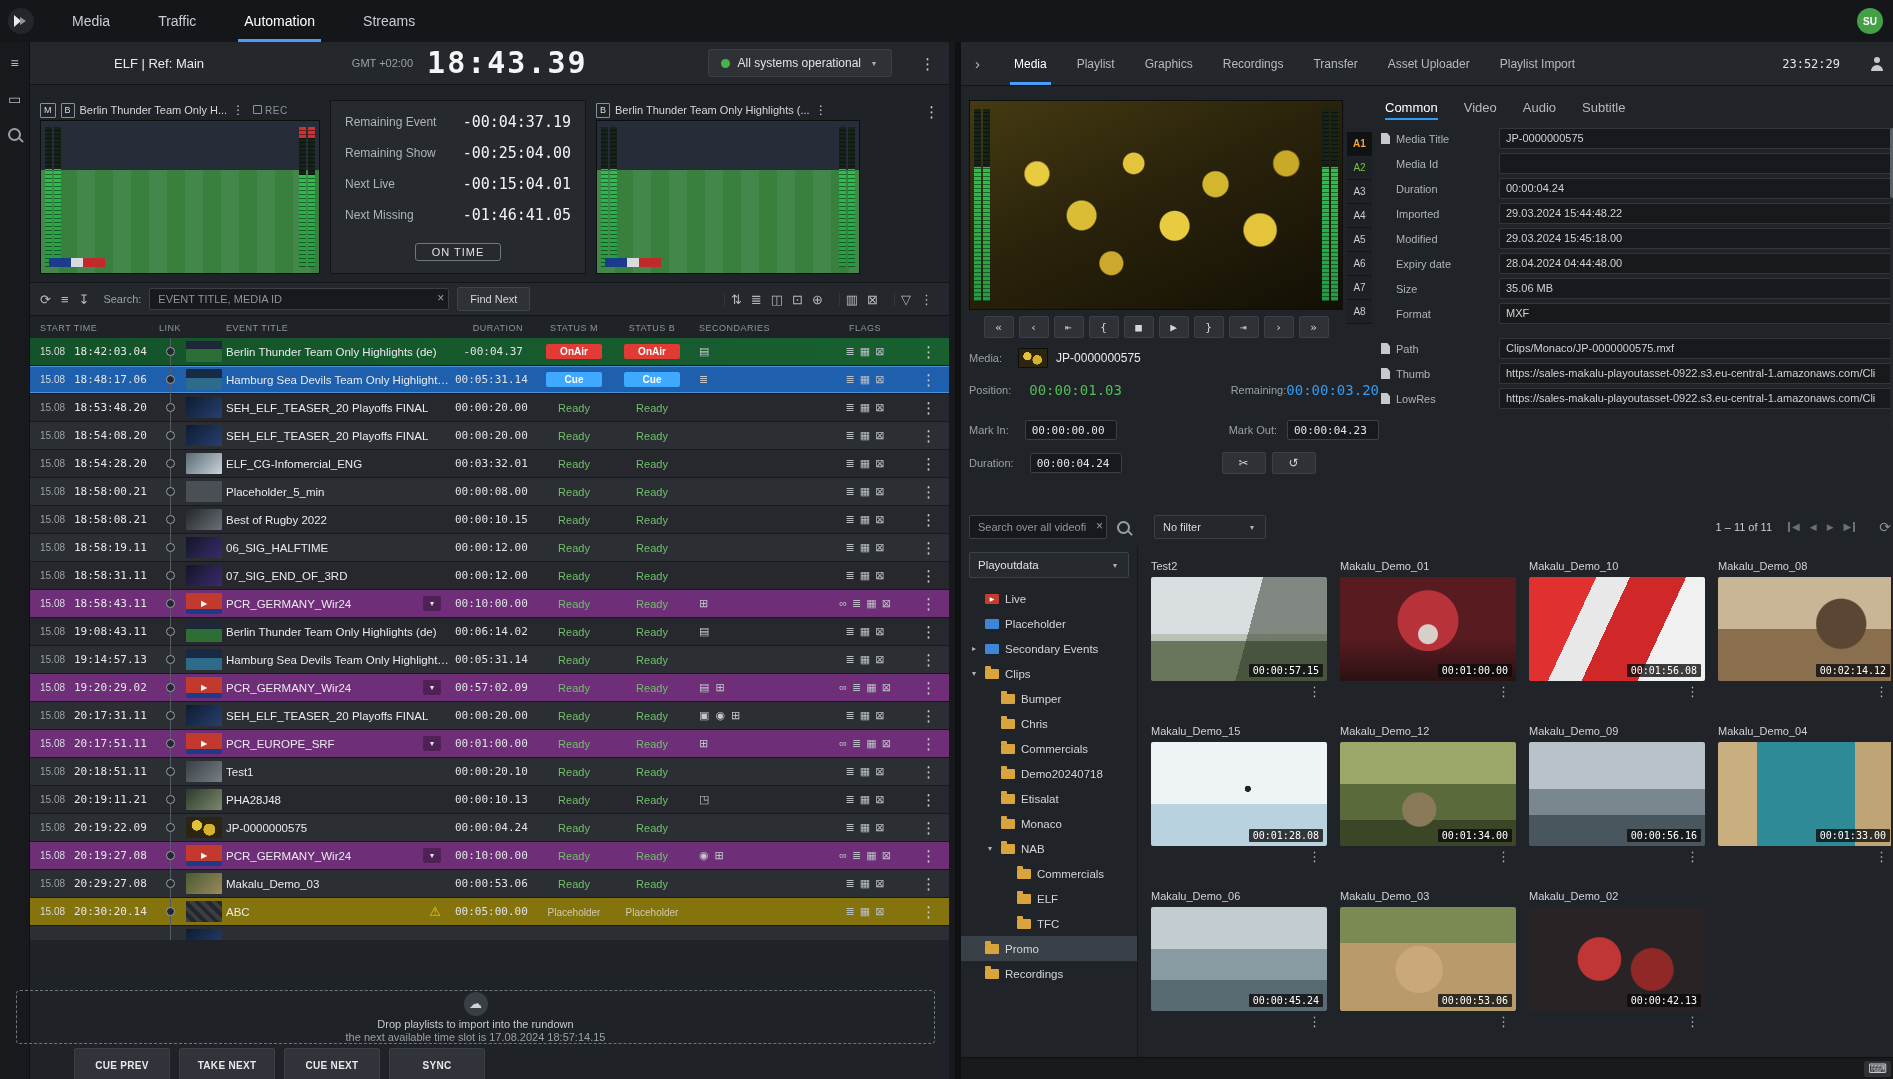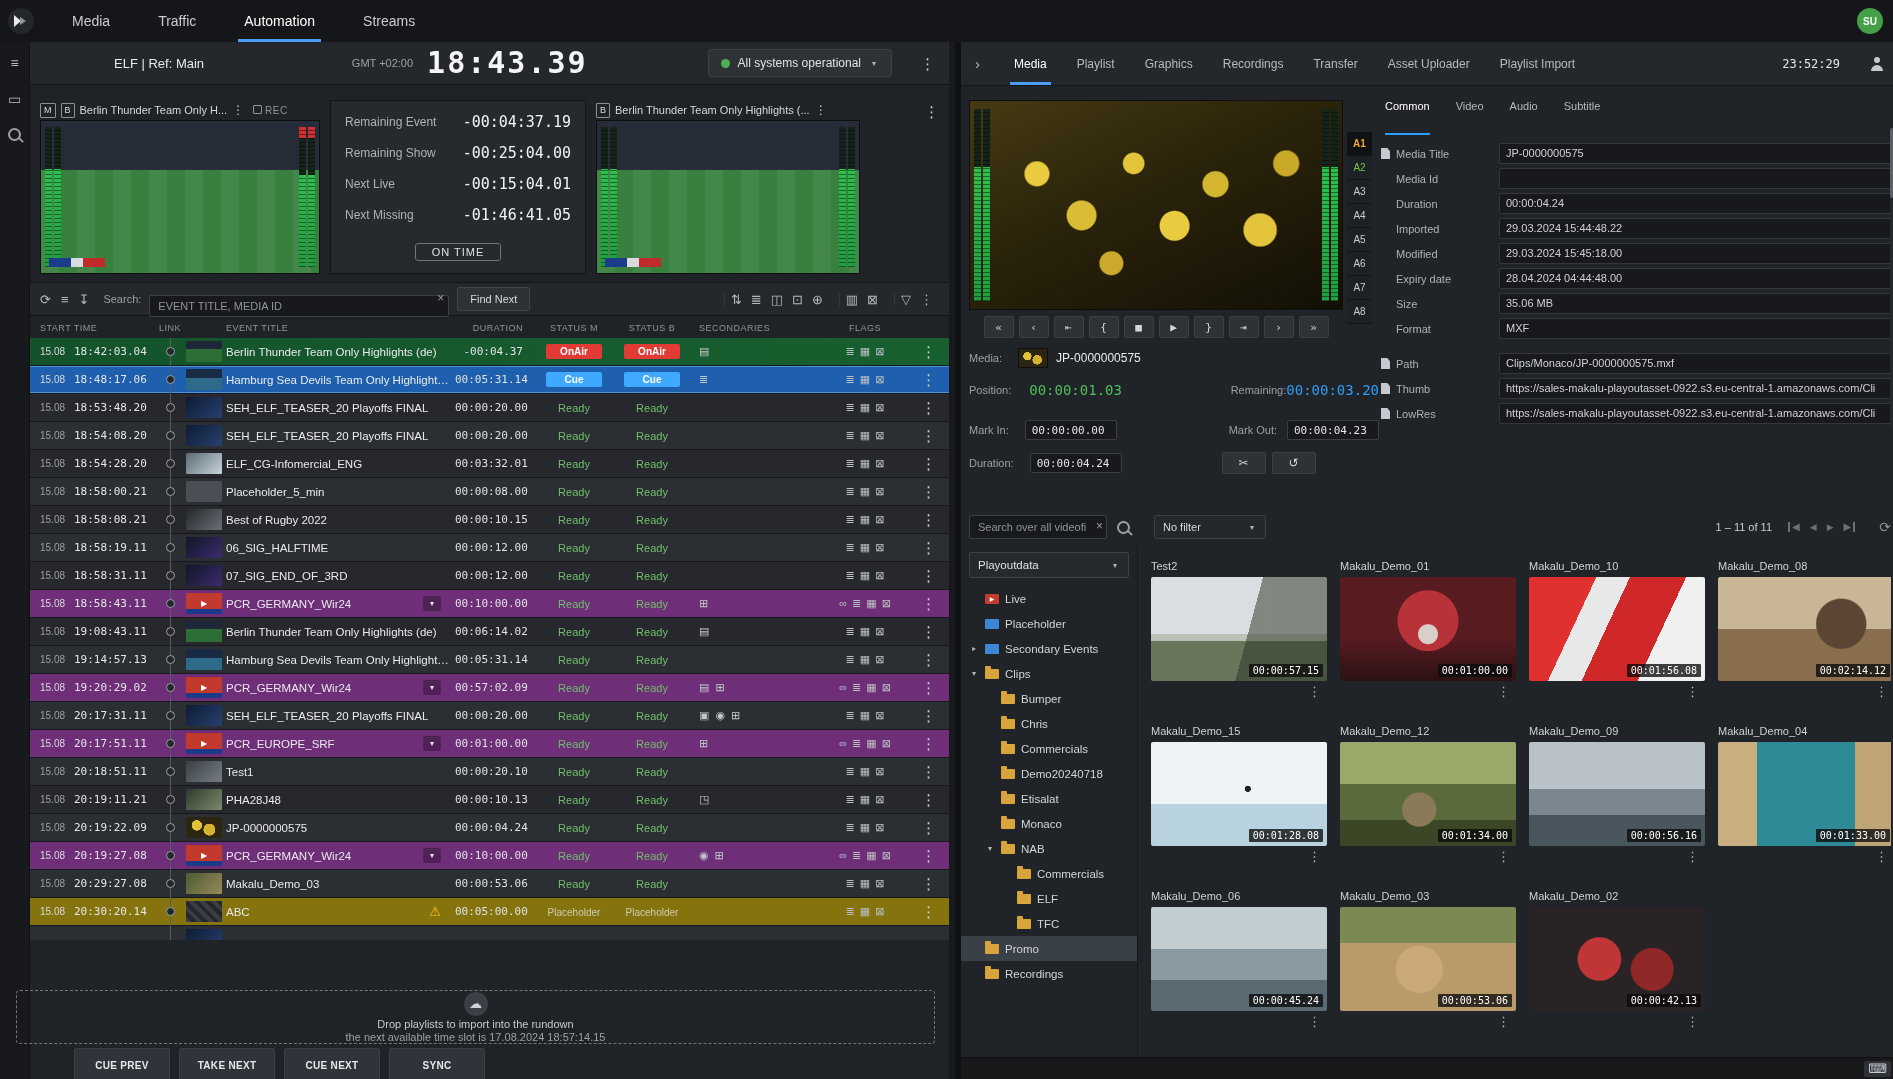--- a/index.html
+++ b/index.html
@@ -72,21 +72,21 @@
   #on-time{display:inline-block;border:1px solid #70767c;border-radius:3px;padding:2px 16px;font-size:11px;letter-spacing:1px;color:#dfe2e4;}
   #mon-kebab-col{margin-left:auto;padding-top:4px;}
 
   
   #rundown-toolbar{position:absolute;left:30px;top:240px;right:0;height:34px;background:#24272b;border-top:1px solid #121417;
     border-bottom:1px solid #121417;display:flex;align-items:center;gap:8px;padding:0 10px;box-sizing:border-box;}
   .tb-ic{color:#b6bac0;font-size:13px;cursor:pointer;line-height:1;}
   #search-label{font-size:11px;color:#9aa0a6;margin-left:6px;}
   #rt-search-wrap{position:relative;width:300px;height:22px;}
   #rt-search{width:100%;height:100%;background:#17191c;border:1px solid #3c4046;border-radius:2px;color:#d6d8da;
-             font-size:11px;padding:0 20px 0 8px;box-sizing:border-box;margin-top:7px;}
+             font-size:11px;padding:0 20px 0 8px;box-sizing:border-box;}
   #rt-search-x{position:absolute;right:5px;top:3px;color:#9aa0a6;font-size:12px;cursor:pointer;}
   #find-next{height:24px;padding:0 12px;background:#2e3237;border:1px solid #3f444a;border-radius:2px;font-size:11px;
              color:#d6d8da;display:flex;align-items:center;cursor:pointer;}
   #tb-right{margin-left:auto;display:flex;align-items:center;gap:10px;}
   .tb-group{display:flex;align-items:center;gap:9px;padding:0 6px;border-left:1px solid #33373c;}
 
   
   :root{--rcols:44px 84px 24px 44px minmax(0,1fr) 80px 78px 78px 118px 112px 28px;}
   #rt-head{position:absolute;left:30px;top:276px;right:0;height:20px;display:grid;grid-template-columns:var(--rcols);
            align-items:center;background:#1f2226;border-bottom:1px solid #121417;}
@@ -203,21 +203,21 @@
   #mark-out{margin-left:10px;}
   #pi-dur{top:410px;}
   #dur-in{margin-left:16px;}
   .sbtn{width:44px;height:22px;background:#2e3237;border:1px solid #3c4046;border-radius:2px;color:#d6d8da;
         display:flex;align-items:center;justify-content:center;font-size:12px;cursor:pointer;}
   #cut-btn{margin-left:100px;} #undo-btn{margin-left:6px;}
 
   
   #meta{position:absolute;left:420px;top:52px;right:6px;height:400px;}
   #m-tabs{display:flex;gap:26px;padding:6px 4px 8px 4px;}
-  .mtab{font-size:11px;color:#b4b8bd;cursor:pointer;padding-bottom:21px;}
+  .mtab{font-size:13px;color:#b4b8bd;cursor:pointer;padding-bottom:3px;}
   .mtab.active{color:#fff;border-bottom:2px solid #2f9df5;}
   .meta-row{display:flex;align-items:center;height:21px;margin-bottom:4px;}
   .meta-row.gap{margin-top:14px;}
   .mlab{width:118px;display:flex;align-items:center;gap:6px;font-size:11px;color:#aeb3b8;flex:0 0 118px;}
   .doc{width:9px;height:11px;background:#c6cad0;clip-path:polygon(0 0,70% 0,100% 30%,100% 100%,0 100%);flex:0 0 9px;}
   .doc-sp{width:9px;flex:0 0 9px;}
   .mval{flex:1;height:19px;background:#17191c;border:1px solid #33373c;border-radius:2px;font-size:11px;color:#cfd3d6;
         padding:0 6px;line-height:19px;white-space:nowrap;overflow:hidden;}
   #meta-scroll{position:absolute;right:-2px;top:34px;width:5px;height:300px;background:#24272b;border-radius:3px;}
   #meta-scroll .thumb-v{width:5px;height:70px;background:#5a6066;border-radius:3px;cursor:pointer;}

